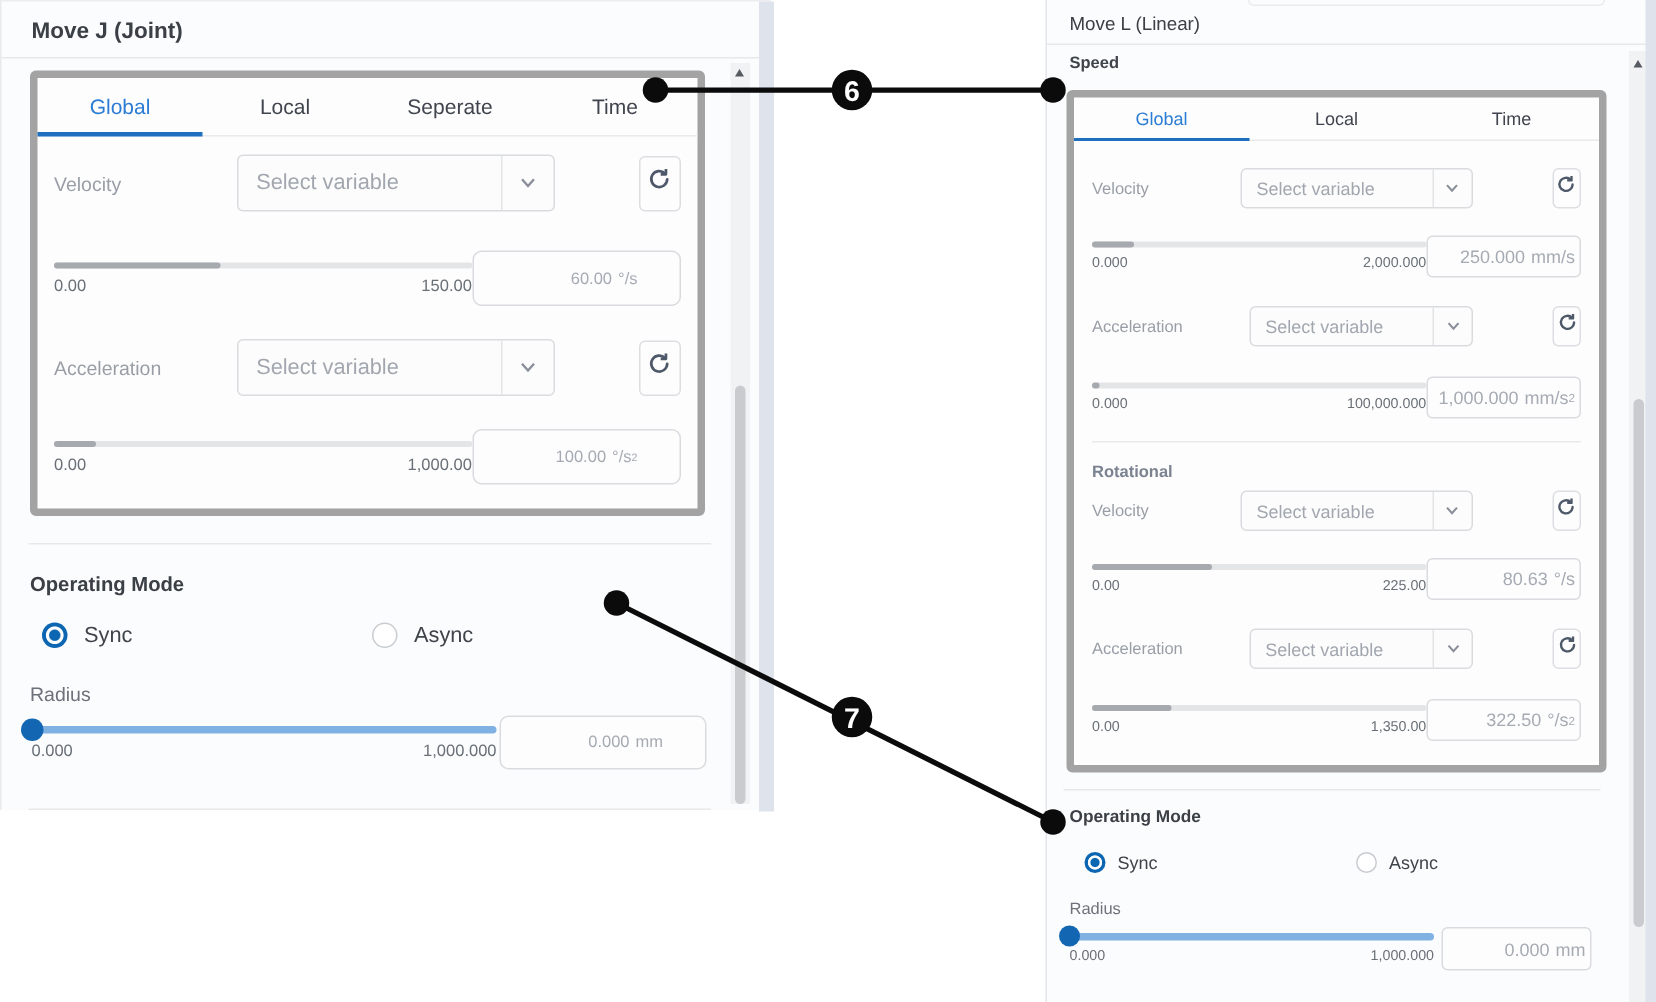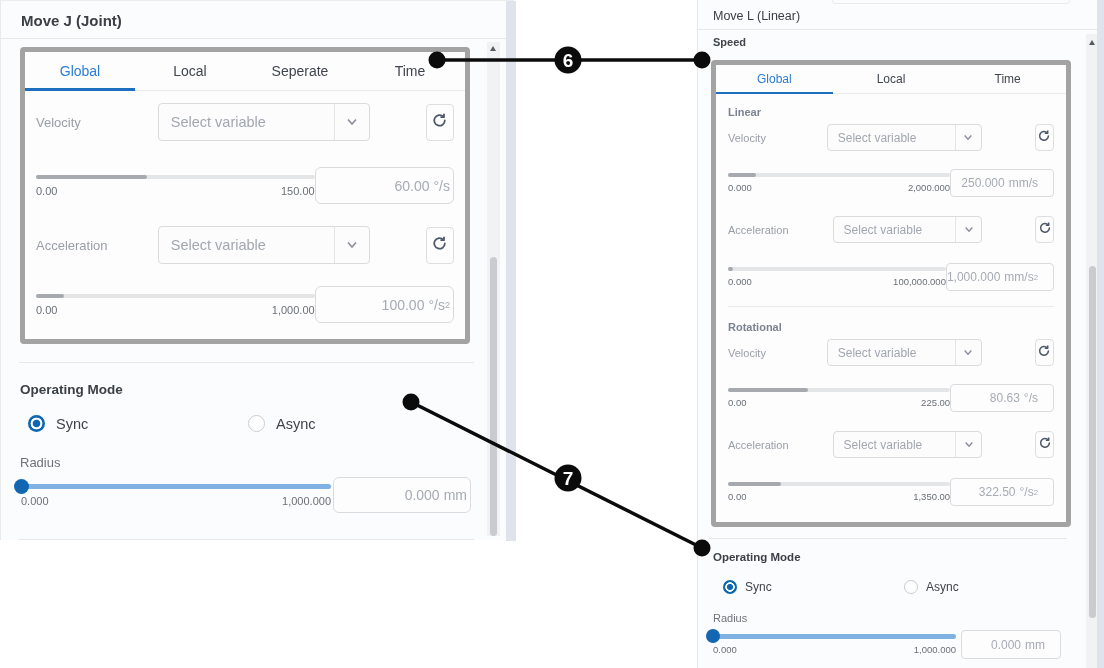--- a/index.html
+++ b/index.html
@@ -63,21 +63,21 @@
   #panel-left .card-body { padding:12px 11px 16px; }
   #panel-left .field-label { width:103px; font-size:13px; }
   #panel-left .select { width:280px; height:38px; }
   #panel-left .select-text { padding-left:12px; font-size:14.5px; }
   #panel-left .select-caret { width:35px; }
   #panel-left .btn-refresh { width:37px; height:37px; margin-left:12px; }
   #panel-left .slider-row { margin-top:26px; }
   #panel-left .slider-zone { width:280px; }
   #panel-left .track { height:4px; }
   #panel-left .slider-labels { font-size:11px; margin-top:6px; }
-  #panel-left .value-box { width:140px; height:37px; border-radius:6px; padding-right:3px; font-size:14px; }
+  #panel-left .value-box { width:140px; height:37px; border-radius:6px; padding-right:28px; font-size:11px; }
   #panel-left .divider-wide { margin-top:18px; margin-left:-1px; width:455px; }
   #panel-left .om-head { margin-top:19px; font-size:13.5px; }
   #panel-left .radio-row { margin-top:18px; margin-left:8px; }
   #panel-left .radio-item { width:220px; font-size:14.5px; gap:11px; }
   #panel-left .radio { width:17px; height:17px; }
   #panel-left .radius-label { margin-top:23px; font-size:13px; color:#6d727a; }
   #panel-left .radius-row { margin-top:7px; width:451px; display:flex; align-items:center; }
   #panel-left .radius-zone { width:310px; margin-left:1px; }
   #panel-left .blue-track { height:5px; }
   #panel-left .blue-handle { left:-7px; top:-5px; width:15px; height:15px; }
@@ -102,21 +102,21 @@
   #panel-right .select { width:226px; height:27px; }
   #panel-right .select-text { padding-left:10px; font-size:12px; }
   #panel-right .select-caret { width:26px; }
   #panel-right .btn-refresh { width:27px; height:27px; margin-left:9px; }
   #panel-right .slider-row { margin-top:18px; }
   #panel-right .sr2 { margin-top:20px; }
   #panel-right .fr2 { margin-top:19px; }
   #panel-right .slider-zone { width:243px; }
   #panel-right .track { height:3.5px; }
   #panel-right .slider-labels { font-size:9.5px; margin-top:5px; }
-  #panel-right .value-box { width:112px; height:28px; border-radius:4px; padding-right:15px; font-size:12px; }
+  #panel-right .value-box { width:112px; height:28px; border-radius:4px; padding-right:3px; font-size:12px; }
   #panel-right .mid-divider { height:1px; background:#e8eaec; margin:15px 0 14px; }
   #panel-right .divider-wide { margin:11px 0 0 11px; width:358px; }
   #panel-right .om-head { margin:12px 0 0 15px; font-size:11.5px; }
   #panel-right .radio-row { margin:17px 0 0 25px; }
   #panel-right .radio-item { width:181px; font-size:12px; gap:8px; }
   #panel-right .radio { width:14px; height:14px; }
   #panel-right .radius-label { margin:18px 0 0 15px; font-size:11px; color:#6d727a; }
   #panel-right .radius-row { margin:6px 0 0 15px; width:348px; display:flex; align-items:center; }
   #panel-right .radius-zone { width:243px; }
   #panel-right .blue-track { height:4.5px; }
@@ -276,21 +276,20 @@
     <div class="speed-head">Speed</div>
 
     <div class="card">
       <div class="tabs">
         <div class="tab active">Global</div>
         <div class="tab">Local</div>
         <div class="tab">Time</div>
       </div>
       <div class="card-body">
 
-        <div class="section-label">Linear</div>
 
         <div class="field-row">
           <div class="field-label">Velocity</div>
           <div class="select">
             <div class="select-text">Select variable</div>
             <div class="select-caret">
               <svg width="10" height="7" viewBox="0 0 12 8">
                   <polyline points="2,1.5 6,6 10,1.5" fill="none" stroke="#8a8f99" stroke-width="1.7"></polyline>
                 </svg>
             </div>

